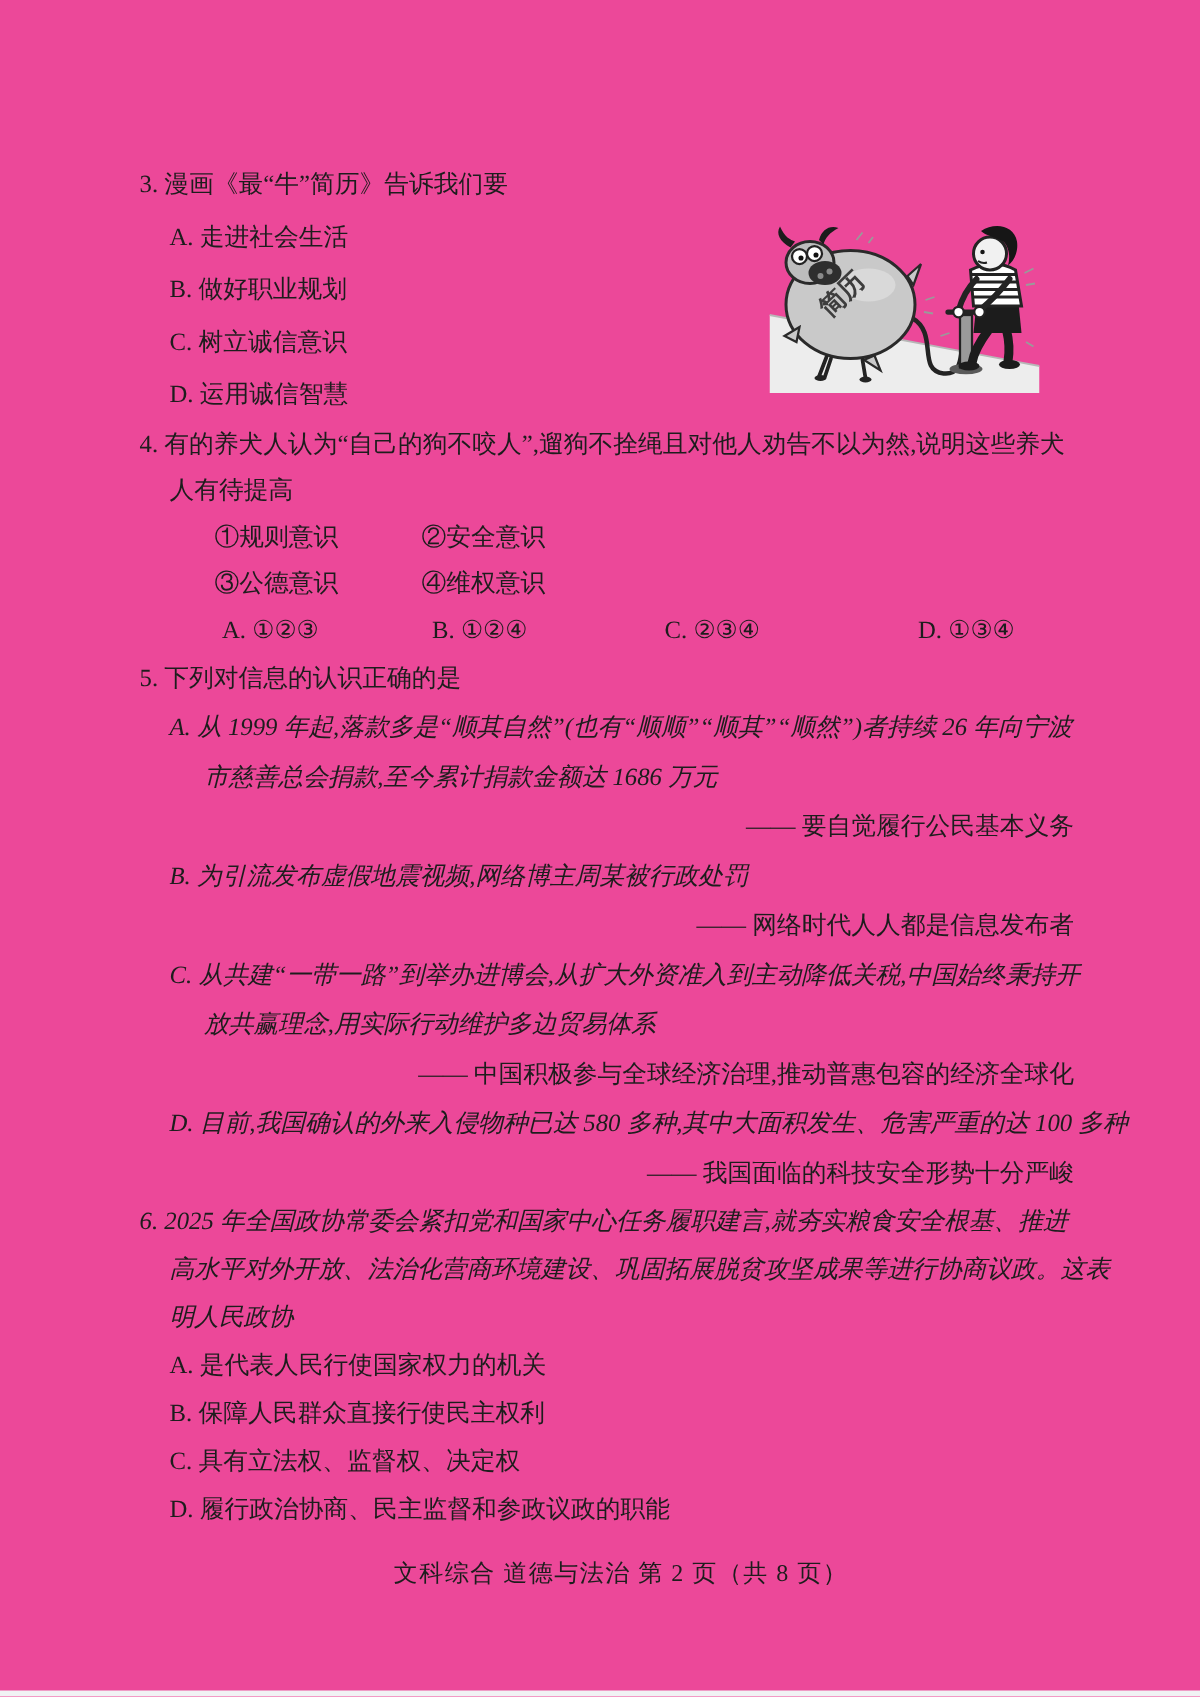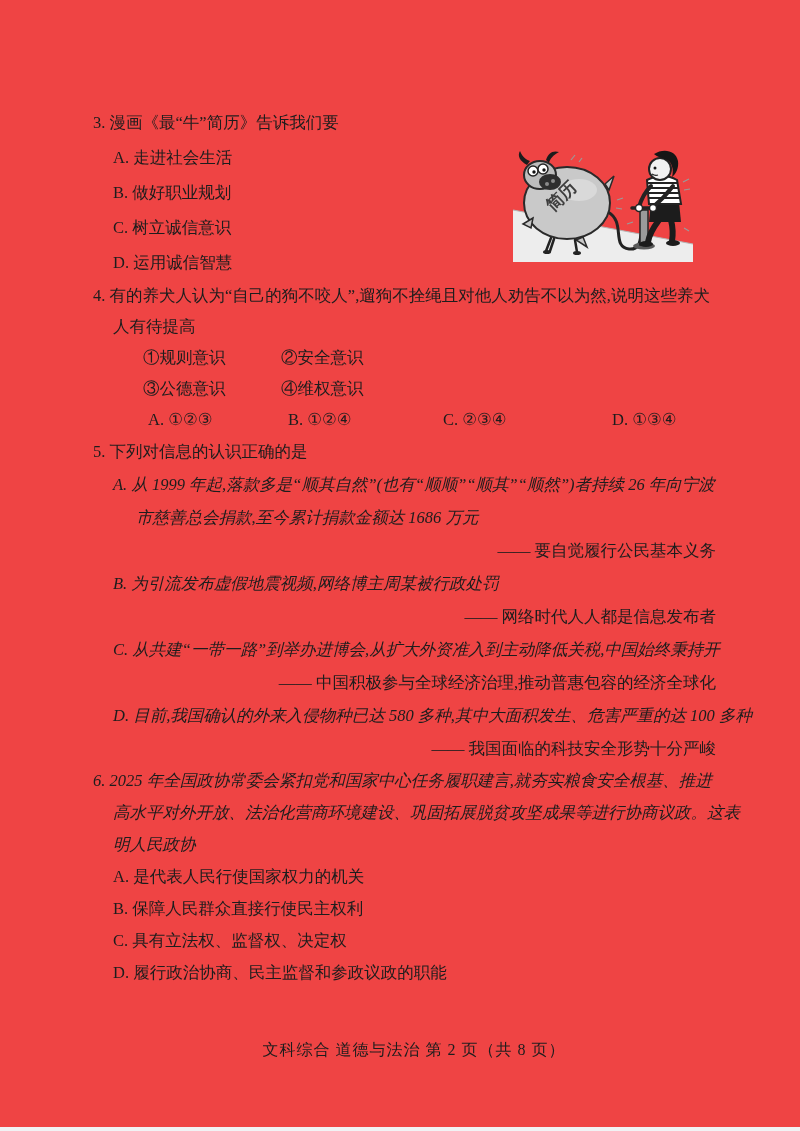--- a/index.html
+++ b/index.html
@@ -6,21 +6,21 @@
   body {
     width:800px; height:1131px;
     background:#ffffff;
     font-family:"Liberation Serif","DejaVu Serif",serif;
     color:#1d1d1d;
     -webkit-font-smoothing:antialiased;
   }
   .paper {
     position:relative;
     width:800px; height:1131px;
-    background:#ef4444;
+    background:#ec4899;
     overflow:hidden;
   }
   .content {
     position:absolute;
     left:93px; top:0;
     width:625px;
     font-size:16.5px;
     letter-spacing:0;
   }
   .line { white-space:nowrap; position:relative; }
@@ -87,20 +87,21 @@
     </div>
 
     <div class="q5">
       <div class="line">5. 下列对信息的认识正确的是</div>
       <div class="line ind kai">A. 从 1999 年起,落款多是“顺其自然”(也有“顺顺”“顺其”“顺然”)者持续 26 年向宁波</div>
       <div class="line ind2 kai">市慈善总会捐款,至今累计捐款金额达 1686 万元</div>
       <div class="line concl">—— 要自觉履行公民基本义务</div>
       <div class="line ind kai">B. 为引流发布虚假地震视频,网络博主周某被行政处罚</div>
       <div class="line concl">—— 网络时代人人都是信息发布者</div>
       <div class="line ind kai">C. 从共建“一带一路”到举办进博会,从扩大外资准入到主动降低关税,中国始终秉持开</div>
+      <div class="line ind2 kai">放共赢理念,用实际行动维护多边贸易体系</div>
       <div class="line concl">—— 中国积极参与全球经济治理,推动普惠包容的经济全球化</div>
       <div class="line ind kai">D. 目前,我国确认的外来入侵物种已达 580 多种,其中大面积发生、危害严重的达 100 多种</div>
       <div class="line concl">—— 我国面临的科技安全形势十分严峻</div>
     </div>
 
     <div class="q6">
       <div class="line kai">6. 2025 年全国政协常委会紧扣党和国家中心任务履职建言,就夯实粮食安全根基、推进</div>
       <div class="line ind kai">高水平对外开放、法治化营商环境建设、巩固拓展脱贫攻坚成果等进行协商议政。这表</div>
       <div class="line ind kai">明人民政协</div>
       <div class="line ind">A. 是代表人民行使国家权力的机关</div>

